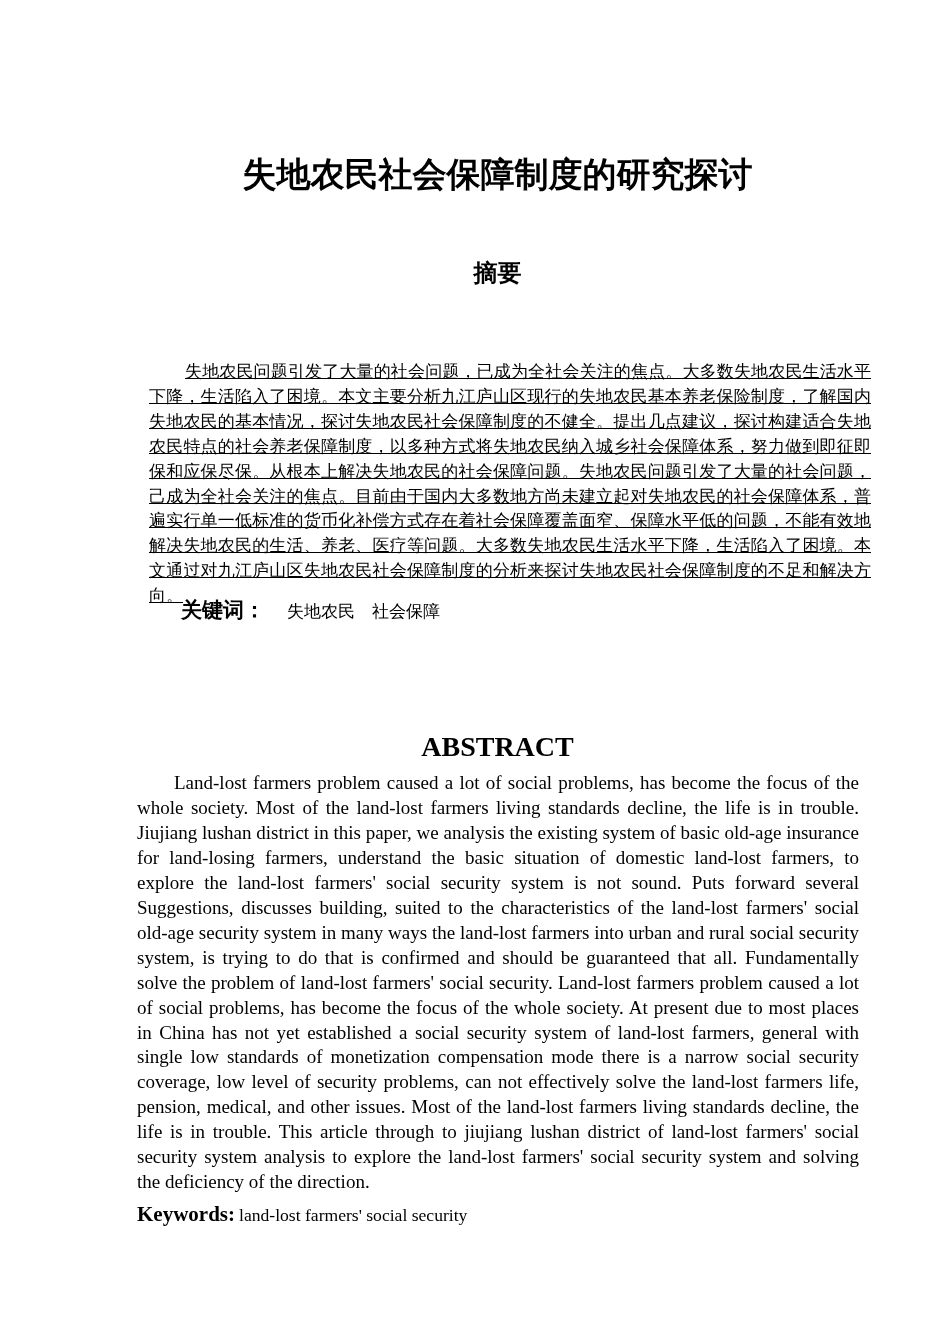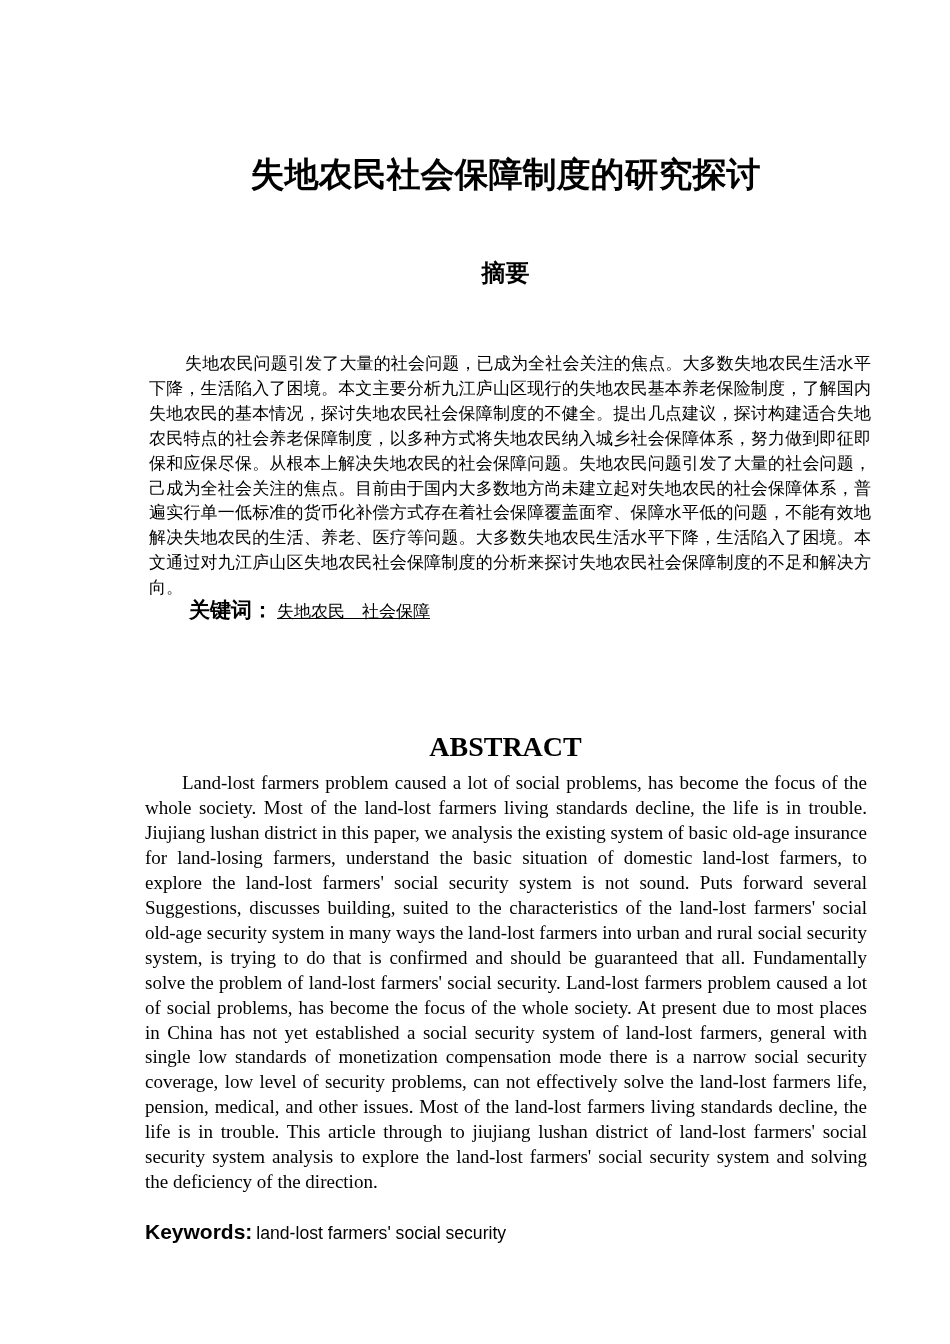--- a/index.html
+++ b/index.html
@@ -9,21 +9,21 @@
     }
     body {
       width: 950px;
       height: 1344px;
       position: relative;
       overflow: hidden;
       color: #000000;
     }
     .page {
       position: absolute;
-      left: 8px;
+      left: 0;
       top: 0;
       width: 795px;
       height: 1344px;
     }
     .title {
       position: absolute;
       left: 0;
       width: 995px;
       top: 152px;
       text-align: center;
@@ -47,40 +47,40 @@
     .cn-body {
       position: absolute;
       left: 137px;
       width: 722px;
       top: 347px;
       font-family: "DejaVu Serif", serif;
       font-size: 17px;
       line-height: 24.9px;
       text-align: justify;
       text-indent: 36px;
-      margin: 4px;
+      margin: 12px;
       word-break: break-all;
+      text-decoration: underline;
     }
     .cn-keywords {
       position: absolute;
       left: 181px;
       top: 597px;
       font-size: 17px;
       line-height: 26px;
       white-space: nowrap;
     }
     .cn-keywords .kw-label {
       font-family: "DejaVu Sans", sans-serif;
       font-weight: bold;
       font-size: 21px;
     }
     .cn-keywords .kw-value {
       font-family: "DejaVu Serif", serif;
-      margin-left: 4px;
-      text-decoration: underline;
+      margin-left: 22px;
     }
     .en-abstract-heading {
       position: absolute;
       left: 0;
       width: 995px;
       top: 729px;
       text-align: center;
       font-family: "Liberation Serif", serif;
       font-weight: bold;
       font-size: 28px;
@@ -96,24 +96,23 @@
       line-height: 24.95px;
       text-align: justify;
       text-indent: 37px;
       margin: 0;
       hyphens: none;
     }
     .en-keywords {
       position: absolute;
       left: 137px;
       top: 1194px;
-      font-family: Liberation Sans, sans-serif;
-      line-height: 28px;
+      font-family: Liberation Serif, serif;
+      line-height: 40px;
       white-space: nowrap;
-      margin-top: 24px;
     }
     .en-keywords .kw-label {
       font-weight: bold;
       font-size: 21px;
     }
     .en-keywords .kw-value {
       font-size: 17.6px;
       margin-left: 4px;
     }
   </style>

